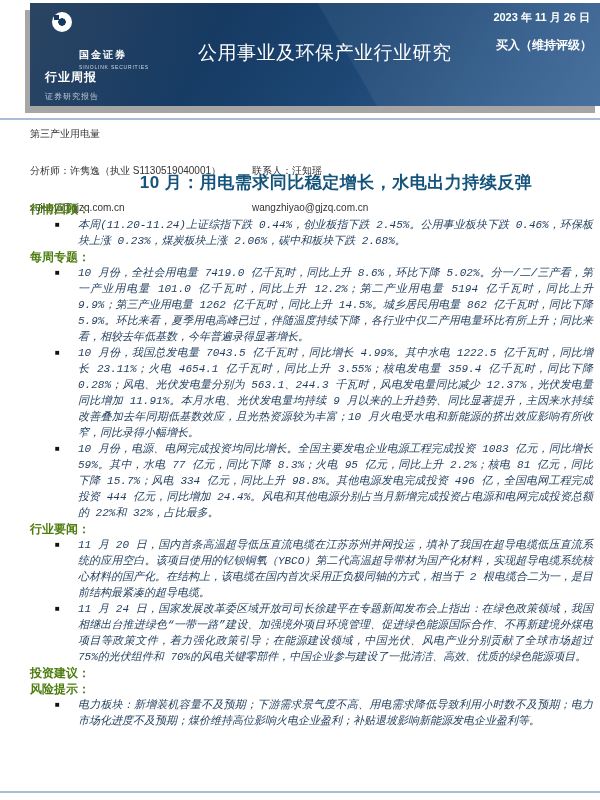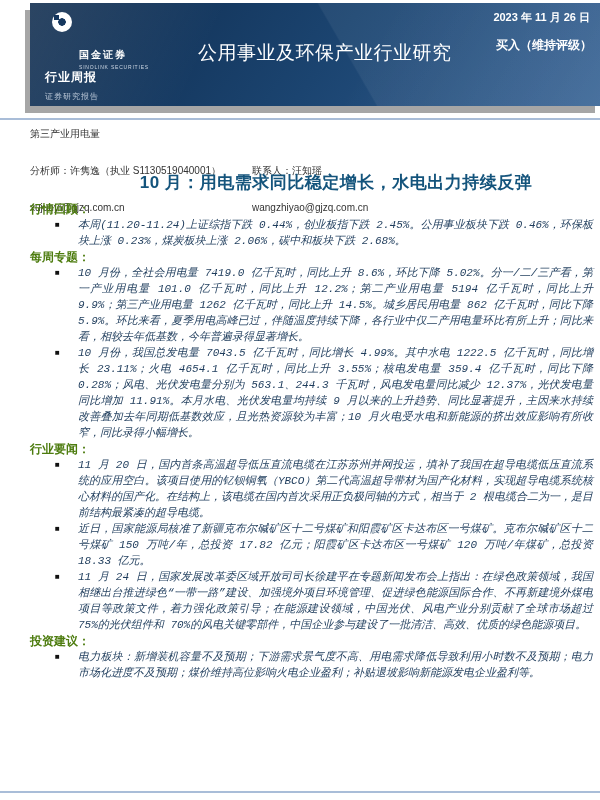--- a/index.html
+++ b/index.html
@@ -89,31 +89,32 @@
 
     <div class="section-title">行情回顾：</div>
     <ul>
       <li>本周(11.20-11.24)上证综指下跌 0.44%，创业板指下跌 2.45%。公用事业板块下跌 0.46%，环保板块上涨 0.23%，煤炭板块上涨 2.06%，碳中和板块下跌 2.68%。</li>
     </ul>
 
     <div class="section-title">每周专题：</div>
     <ul>
       <li>10 月份，全社会用电量 7419.0 亿千瓦时，同比上升 8.6%，环比下降 5.02%。分一/二/三产看，第一产业用电量 101.0 亿千瓦时，同比上升 12.2%；第二产业用电量 5194 亿千瓦时，同比上升 9.9%；第三产业用电量 1262 亿千瓦时，同比上升 14.5%。城乡居民用电量 862 亿千瓦时，同比下降 5.9%。环比来看，夏季用电高峰已过，伴随温度持续下降，各行业中仅二产用电量环比有所上升；同比来看，相较去年低基数，今年普遍录得显著增长。</li>
       <li>10 月份，我国总发电量 7043.5 亿千瓦时，同比增长 4.99%。其中水电 1222.5 亿千瓦时，同比增长 23.11%；火电 4654.1 亿千瓦时，同比上升 3.55%；核电发电量 359.4 亿千瓦时，同比下降 0.28%；风电、光伏发电量分别为 563.1、244.3 千瓦时，风电发电量同比减少 12.37%，光伏发电量同比增加 11.91%。本月水电、光伏发电量均持续 9 月以来的上升趋势、同比显著提升，主因来水持续改善叠加去年同期低基数效应，且光热资源较为丰富；10 月火电受水电和新能源的挤出效应影响有所收窄，同比录得小幅增长。</li>
+      <li>10 月份，电源、电网完成投资均同比增长。全国主要发电企业电源工程完成投资 1083 亿元，同比增长 59%。其中，水电 77 亿元，同比下降 8.3%；火电 95 亿元，同比上升 2.2%；核电 81 亿元，同比下降 15.7%；风电 334 亿元，同比上升 98.8%。其他电源发电完成投资 496 亿，全国电网工程完成投资 444 亿元，同比增加 24.4%。风电和其他电源分别占当月新增完成投资占电源和电网完成投资总额的 22%和 32%，占比最多。</li>
     </ul>
 
     <div class="section-title">行业要闻：</div>
     <ul>
       <li>11 月 20 日，国内首条高温超导低压直流电缆在江苏苏州并网投运，填补了我国在超导电缆低压直流系统的应用空白。该项目使用的钇钡铜氧（YBCO）第二代高温超导带材为国产化材料，实现超导电缆系统核心材料的国产化。在结构上，该电缆在国内首次采用正负极同轴的方式，相当于 2 根电缆合二为一，是目前结构最紧凑的超导电缆。</li>
-      <li>近日，国家能源局核准了新疆克布尔碱矿区十二号煤矿和阳霞矿区卡达布区一号煤矿。克布尔碱矿区十二号煤矿 150 万吨/年，总投资 17.82 亿元；阳霞矿区卡达布区一号煤矿 120 万吨/年煤矿，总投资 18.33 亿元。</li>
       <li>11 月 24 日，国家发展改革委区域开放司司长徐建平在专题新闻发布会上指出：在绿色政策领域，我国相继出台推进绿色“一带一路”建设、加强境外项目环境管理、促进绿色能源国际合作、不再新建境外煤电项目等政策文件，着力强化政策引导；在能源建设领域，中国光伏、风电产业分别贡献了全球市场超过 75%的光伏组件和 70%的风电关键零部件，中国企业参与建设了一批清洁、高效、优质的绿色能源项目。</li>
     </ul>
 
     <div class="section-title">投资建议：</div>
 
+    <div class="section-title">风险提示：</div>
     <ul>
       <li>电力板块：新增装机容量不及预期；下游需求景气度不高、用电需求降低导致利用小时数不及预期；电力市场化进度不及预期；煤价维持高位影响火电企业盈利；补贴退坡影响新能源发电企业盈利等。</li>
 
     </ul>
 
   </div>
 
   <div class="rule-bottom"></div>
 
 </div>

